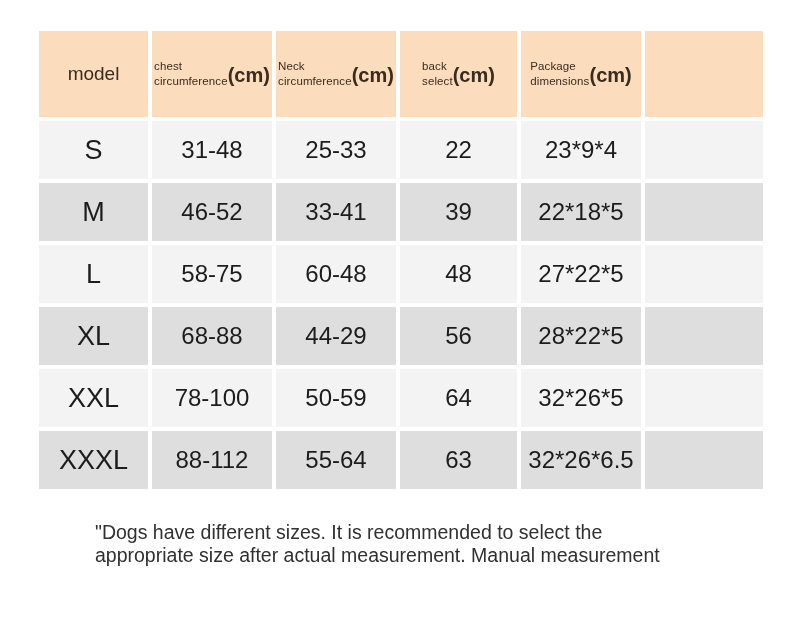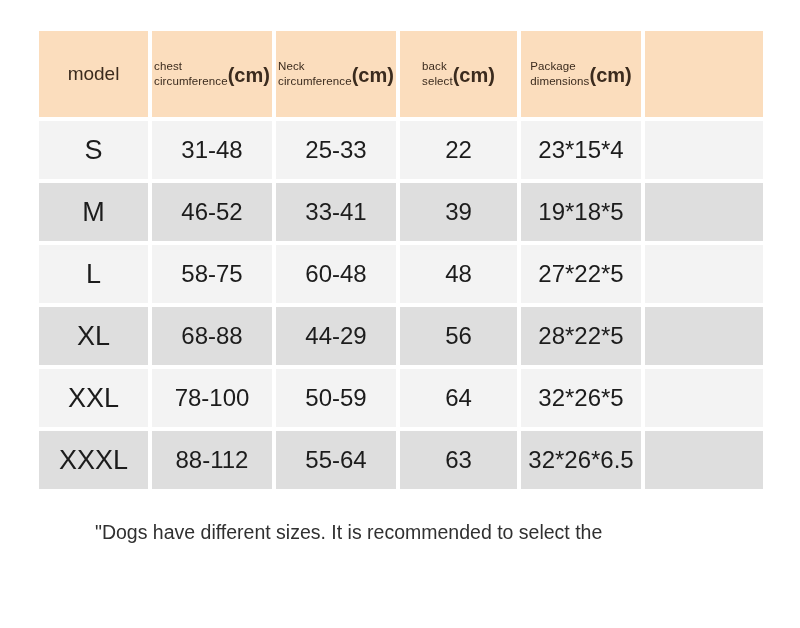--- a/index.html
+++ b/index.html
@@ -105,30 +105,30 @@
       <div class="th-unit">(cm)</div>
     </div>
 
     <div class="cell th"></div>
 
     <div class="row row-light">
       <div class="cell model-cell">S</div>
       <div class="cell value-cell">31-48</div>
       <div class="cell value-cell">25-33</div>
       <div class="cell value-cell">22</div>
-      <div class="cell value-cell">23*15*4</div>
+      <div class="cell value-cell">23*9*4</div>
       <div class="cell empty-cell"></div>
     </div>
 
     <div class="row row-dark">
       <div class="cell model-cell">M</div>
       <div class="cell value-cell">46-52</div>
       <div class="cell value-cell">33-41</div>
       <div class="cell value-cell">39</div>
-      <div class="cell value-cell">19*18*5</div>
+      <div class="cell value-cell">22*18*5</div>
       <div class="cell empty-cell"></div>
     </div>
 
     <div class="row row-light">
       <div class="cell model-cell">L</div>
       <div class="cell value-cell">58-75</div>
       <div class="cell value-cell">60-48</div>
       <div class="cell value-cell">48</div>
       <div class="cell value-cell">27*22*5</div>
       <div class="cell empty-cell"></div>
@@ -158,15 +158,16 @@
       <div class="cell value-cell">55-64</div>
       <div class="cell value-cell">63</div>
       <div class="cell value-cell">32*26*6.5</div>
       <div class="cell empty-cell"></div>
     </div>
 
   </div>
 
   <div class="note">
     <div>"Dogs have different sizes. It is recommended to select the</div>
+    <div>appropriate size after actual measurement. Manual measurement</div>
   </div>
 
 </div>
 
 </body></html>

